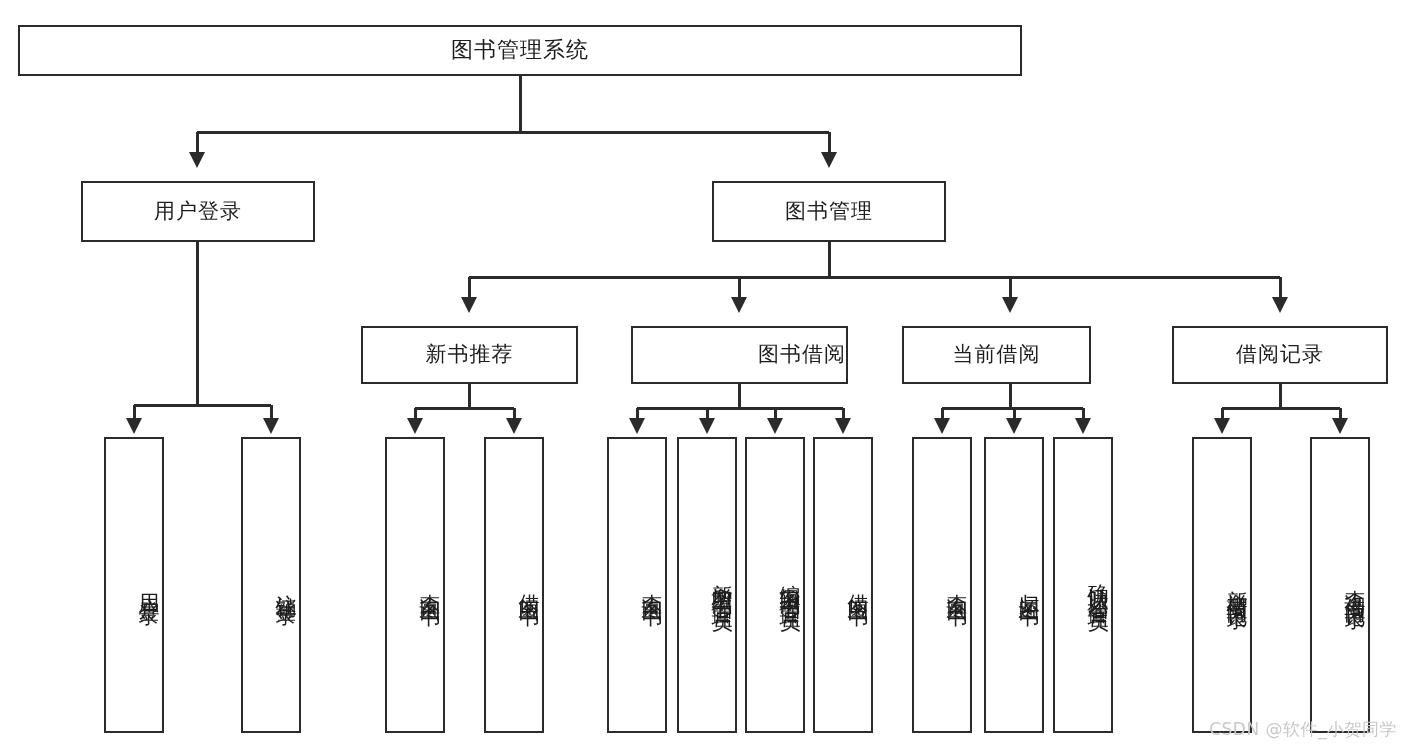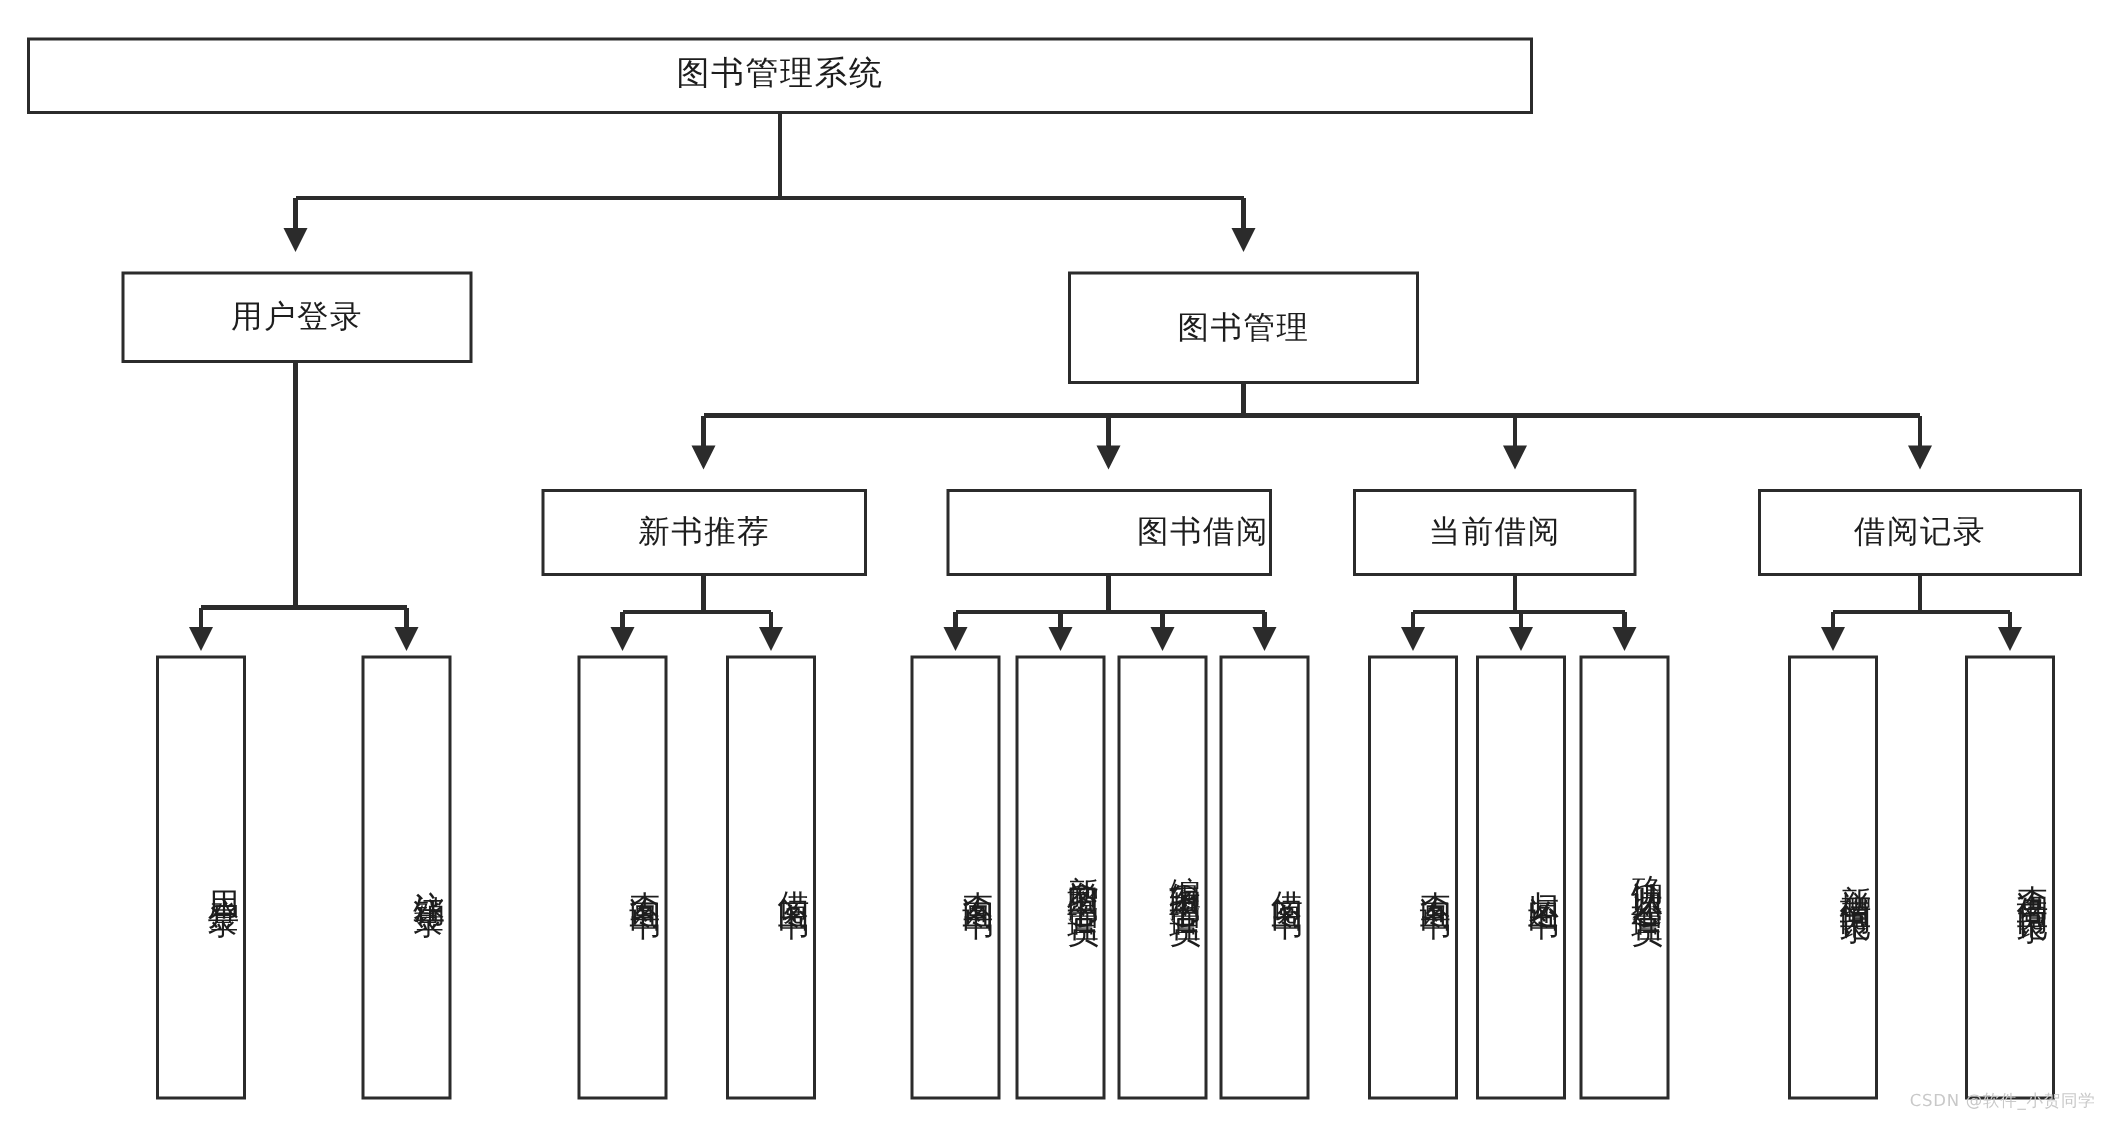--- a/index.html
+++ b/index.html
@@ -60,21 +60,21 @@
     display: block;
     max-height: 100%;
   }
   .node.root {
     font-size: 22px;
   }
   .watermark {
     position: absolute;
     right: 8px;
     bottom: 6px;
-    font-size: 11px;
+    font-size: 17px;
     color: #c9c9c9;
     letter-spacing: 0.5px;
     white-space: nowrap;
     z-index: 3;
     font-family: "DejaVu Sans", "Liberation Sans", sans-serif;
   }
 </style>
 </head>
 <body>
 
@@ -133,21 +133,21 @@
       <line x1="1340" y1="408" x2="1340" y2="419" stroke="#2b2b2b" stroke-width="3" shape-rendering="crispEdges"></line>
       <polygon points="1332,418 1348,418 1340,434" fill="#2b2b2b"></polygon>
     </svg>
   <div id="nodes-layer">
       <div class="node horizontal root" style="left: 18px; top: 15px; width: 1004px; height: 51px;">
         <span class="node-label">图书管理系统</span>
       </div>
       <div class="node horizontal" style="left: 81px; top: 171px; width: 234px; height: 61px;">
         <span class="node-label">用户登录</span>
       </div>
-      <div class="node horizontal" style="left: 712px; top: 171px; width: 234px; height: 75px;">
+      <div class="node horizontal" style="left: 712px; top: 171px; width: 234px; height: 61px;">
         <span class="node-label">图书管理</span>
       </div>
       <div class="node horizontal" style="left: 361px; top: 316px; width: 217px; height: 58px;">
         <span class="node-label">新书推荐</span>
       </div>
       <div class="node horizontal" style="left: 631px; top: 316px; width: 217px; height: 58px; justify-content: flex-end;">
         <span class="node-label">图书借阅</span>
       </div>
       <div class="node horizontal" style="left: 902px; top: 316px; width: 189px; height: 58px;">
         <span class="node-label">当前借阅</span>

